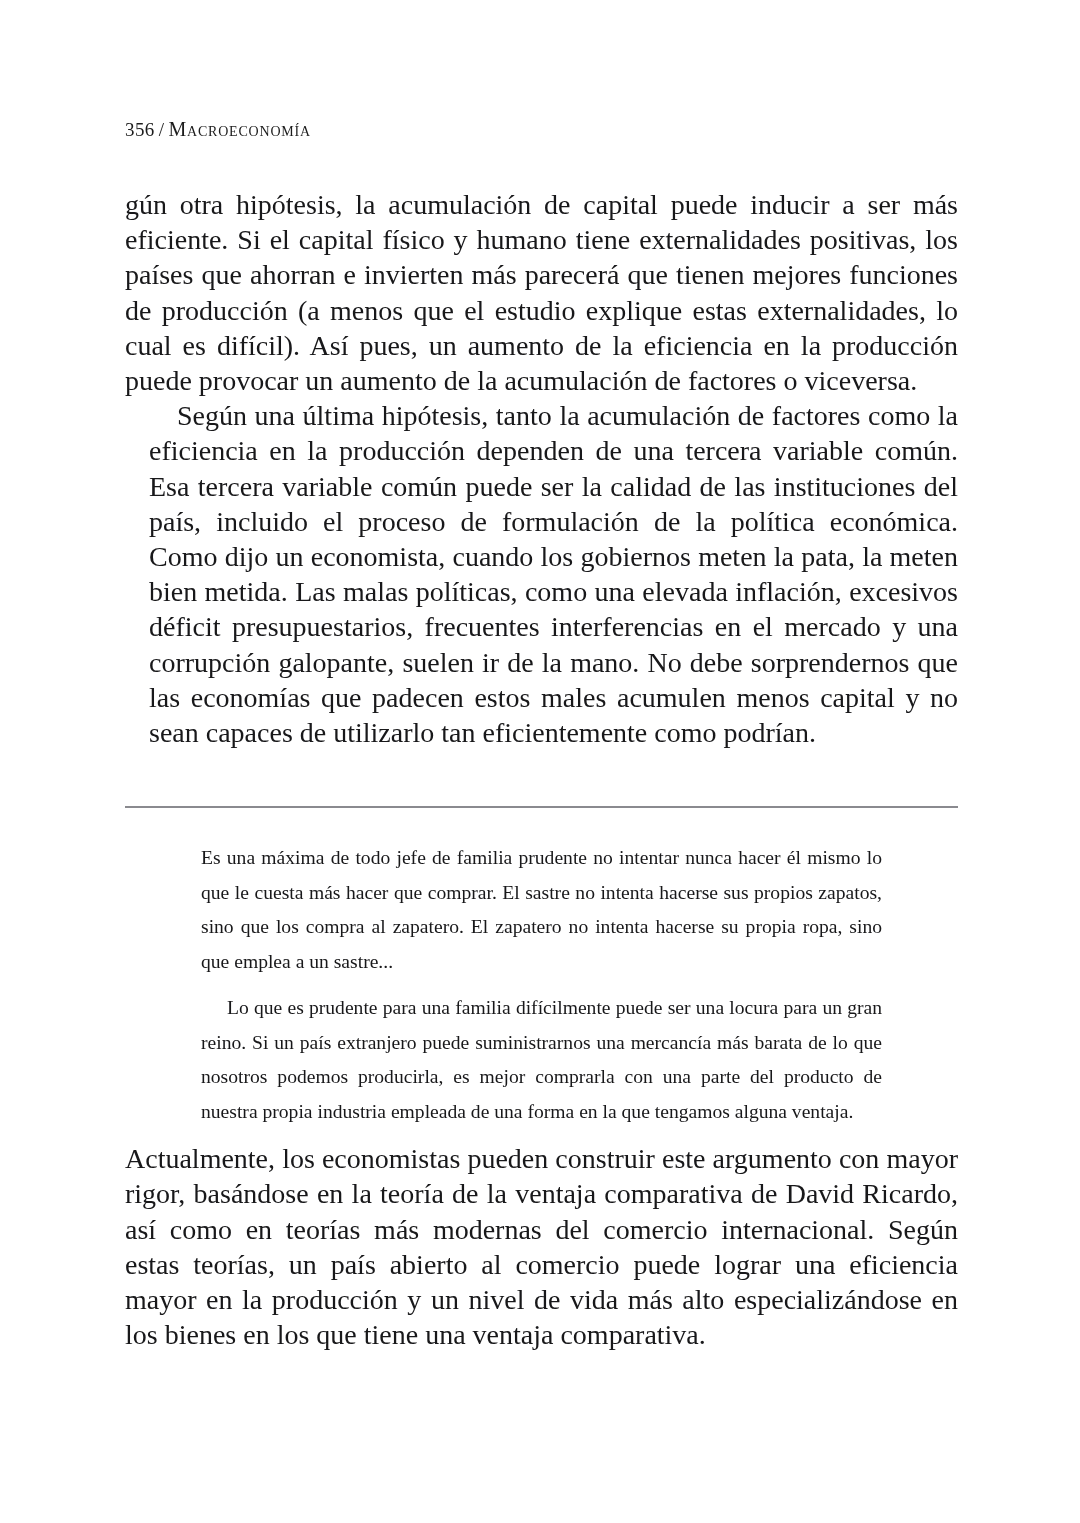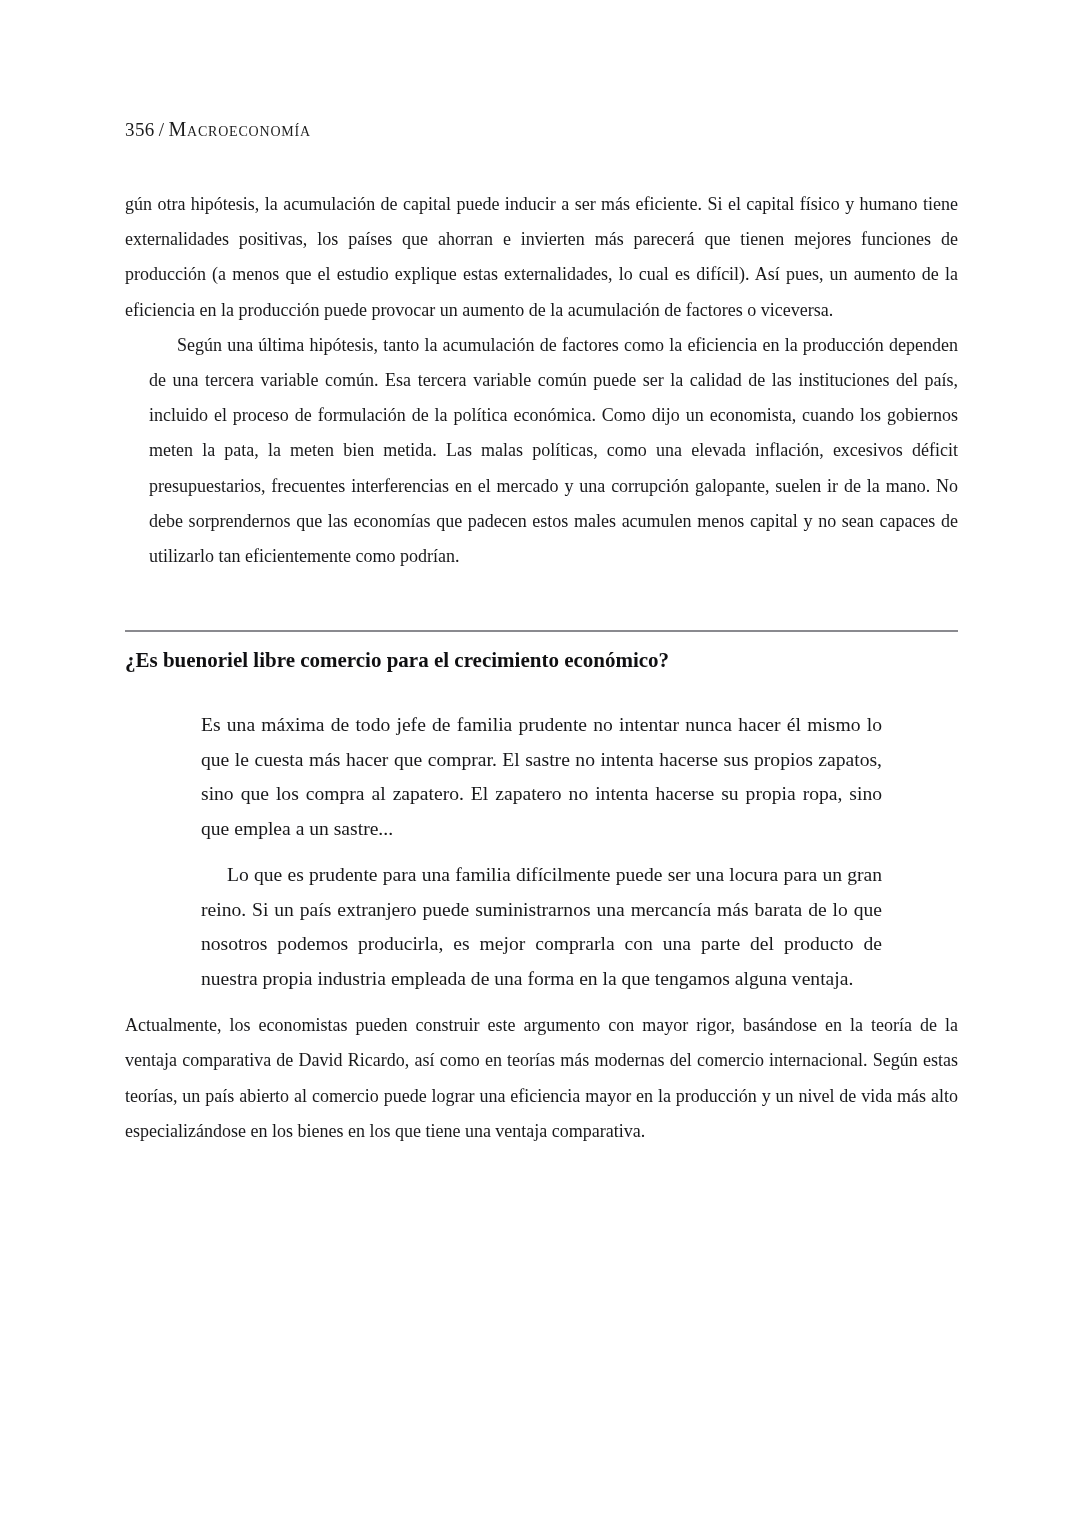--- a/index.html
+++ b/index.html
@@ -48,21 +48,21 @@
   }
   .running-header .booktitle {
     font-variant: small-caps;
     letter-spacing: 0.8px;
     font-size: 20px;
   }
 
   
   p.body-par {
     margin: 0;
-    font-size: 18px;
+    font-size: 28px;
     line-height: 35.2px;
     text-align: justify;
     text-justify: inter-word;
     color: #18181a;
     hyphens: manual;
   }
   p.body-par.indent {
     text-indent: 28px;
     margin-left: 24px;
   }
@@ -134,21 +134,20 @@
 
     <p class="body-par">gún otra hipótesis, la acumulación de capital puede inducir a ser más eficiente. Si el capital físico y humano tiene externalidades positivas, los países que ahorran e invierten más parecerá que tienen mejores funciones de producción (a menos que el estudio explique estas externalidades, lo cual es difícil). Así pues, un aumento de la eficiencia en la producción puede provocar un aumento de la acumulación de factores o viceversa.</p>
 
     <p class="body-par indent">Según una última hipótesis, tanto la acumulación de factores como la eficiencia en la producción dependen de una tercera variable común. Esa tercera variable común puede ser la calidad de las instituciones del país, incluido el proceso de formulación de la política económica. Como dijo un economista, cuando los gobiernos meten la pata, la meten bien metida. Las malas políticas, como una elevada inflación, excesivos déficit presupuestarios, frecuentes interferencias en el mercado y una corrupción galopante, suelen ir de la mano. No debe sorprendernos que las economías que padecen estos males acumulen menos capital y no sean capaces de utilizarlo tan eficientemente como podrían.</p>
 
     <div class="case-section">
 
 
       <hr class="case-rule">
 
-      <div class="case-question">¿Es buenoriel libre comercio para el crecimiento económico?</div>
 
 
       <blockquote class="quote">
         <p>Es una máxima de todo jefe de familia prudente no intentar nunca hacer él mismo lo que le cuesta más hacer que comprar. El sastre no intenta hacerse sus propios zapatos, sino que los compra al zapatero. El zapatero no intenta hacerse su propia ropa, sino que emplea a un sastre...</p>
         <p class="q-indent">Lo que es prudente para una familia difícilmente puede ser una locura para un gran reino. Si un país extranjero puede suministrarnos una mercancía más barata de lo que nosotros podemos producirla, es mejor comprarla con una parte del producto de nuestra propia industria empleada de una forma en la que tengamos alguna ventaja.</p>
       </blockquote>
 
       <p class="body-par closing-par">Actualmente, los economistas pueden construir este argumento con mayor rigor, basándose en la teoría de la ventaja comparativa de David Ricardo, así como en teorías más modernas del comercio internacional. Según estas teorías, un país abierto al comercio puede lograr una eficiencia mayor en la producción y un nivel de vida más alto especializándose en los bienes en los que tiene una ventaja comparativa.</p>
 
     </div>

